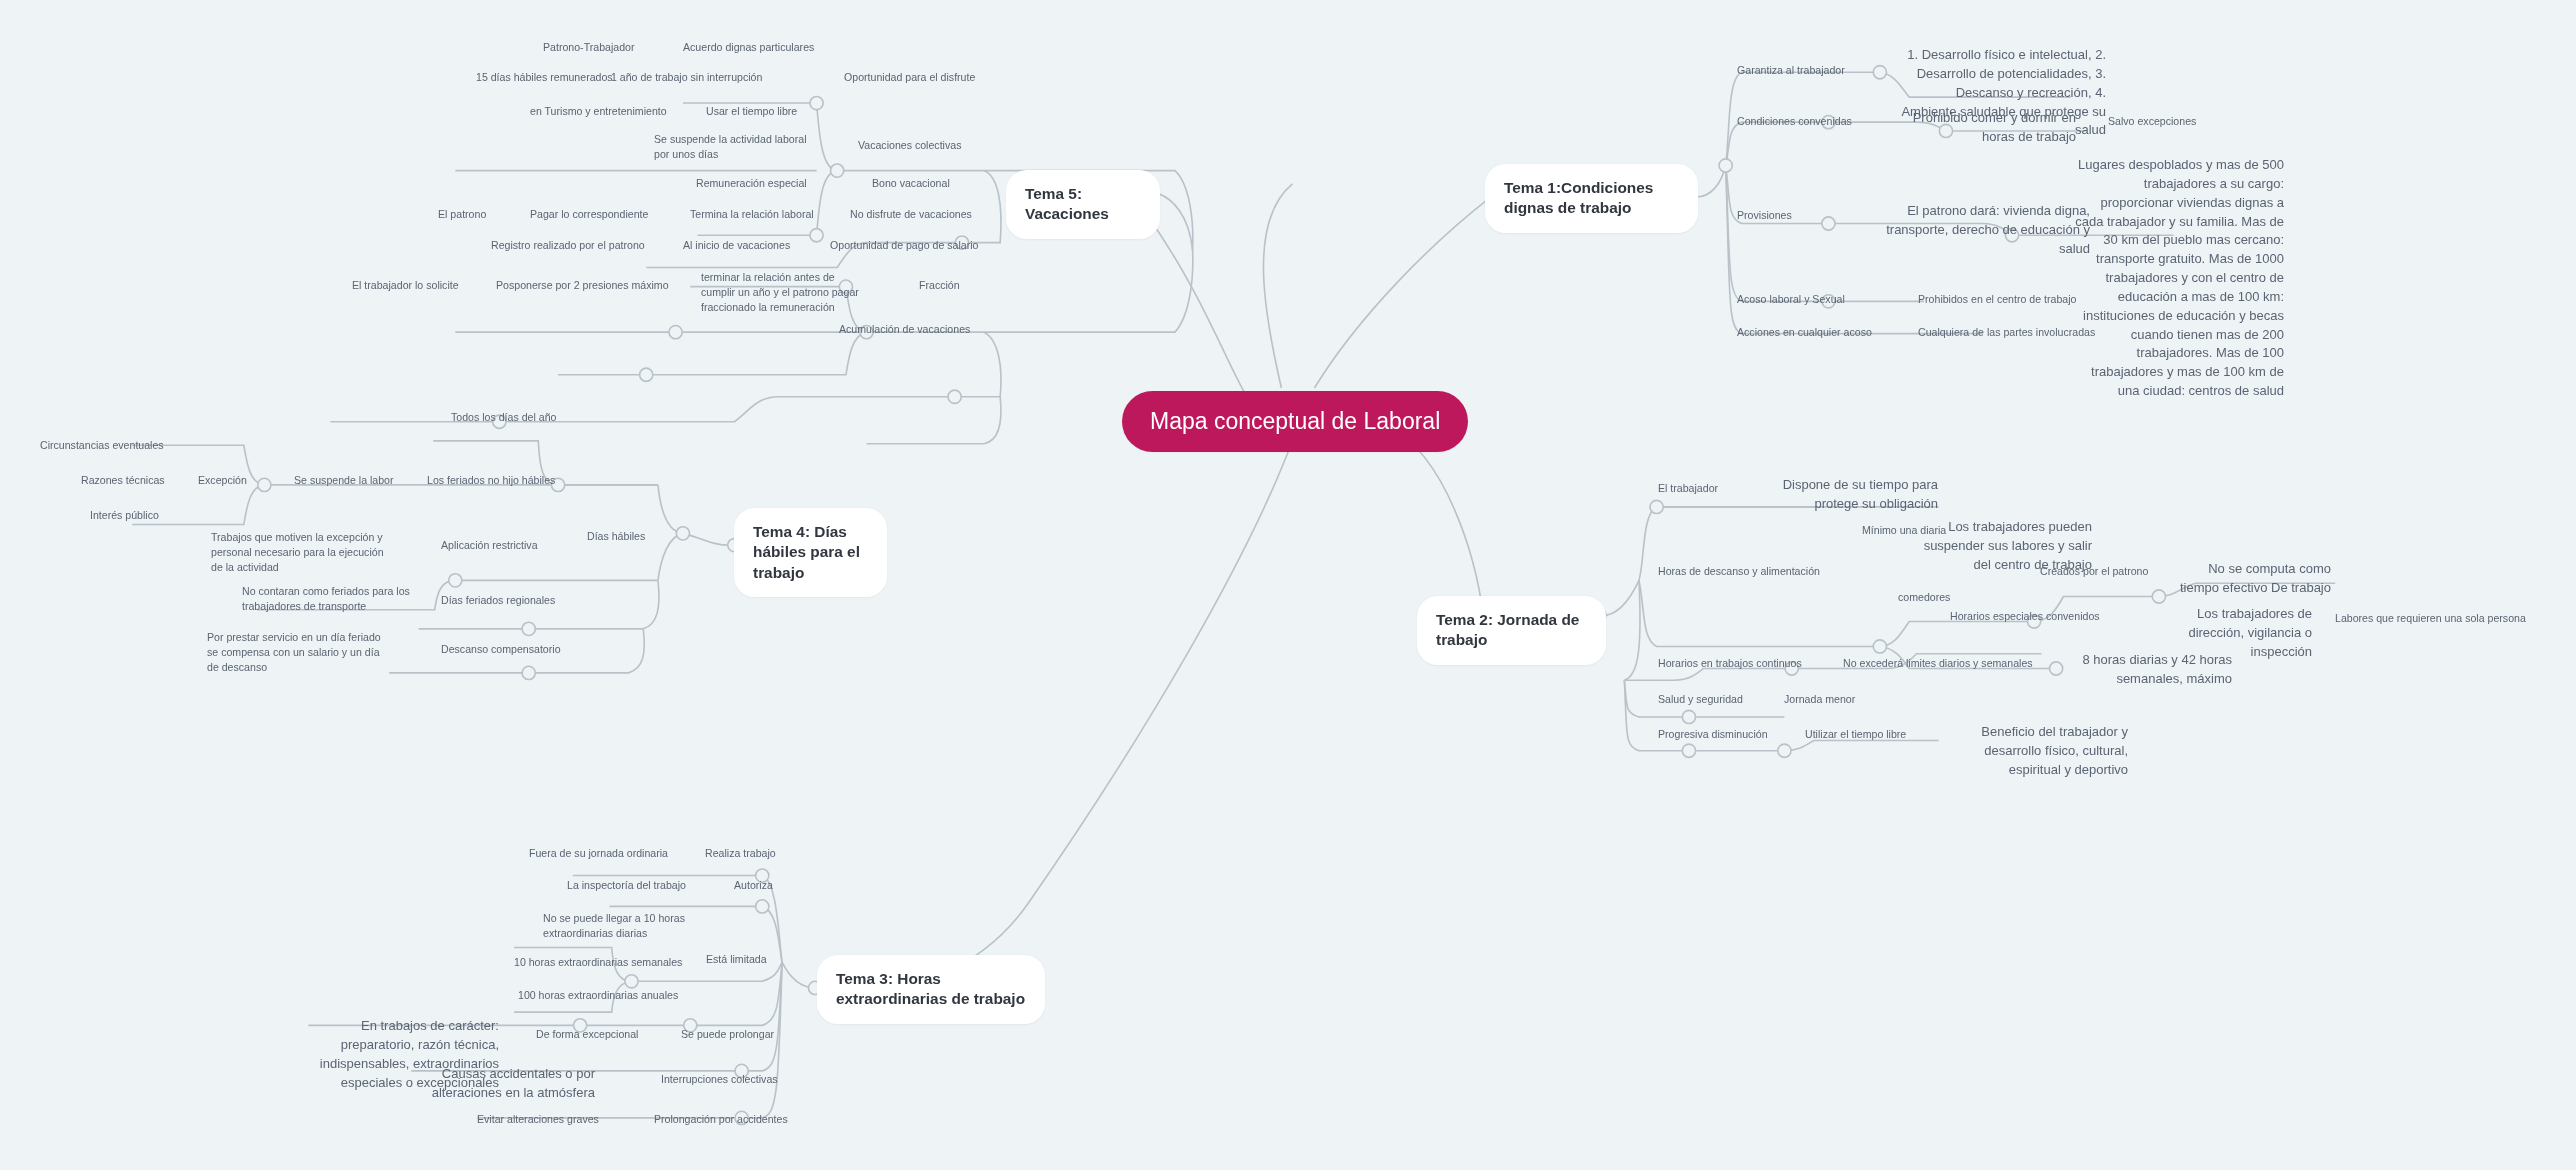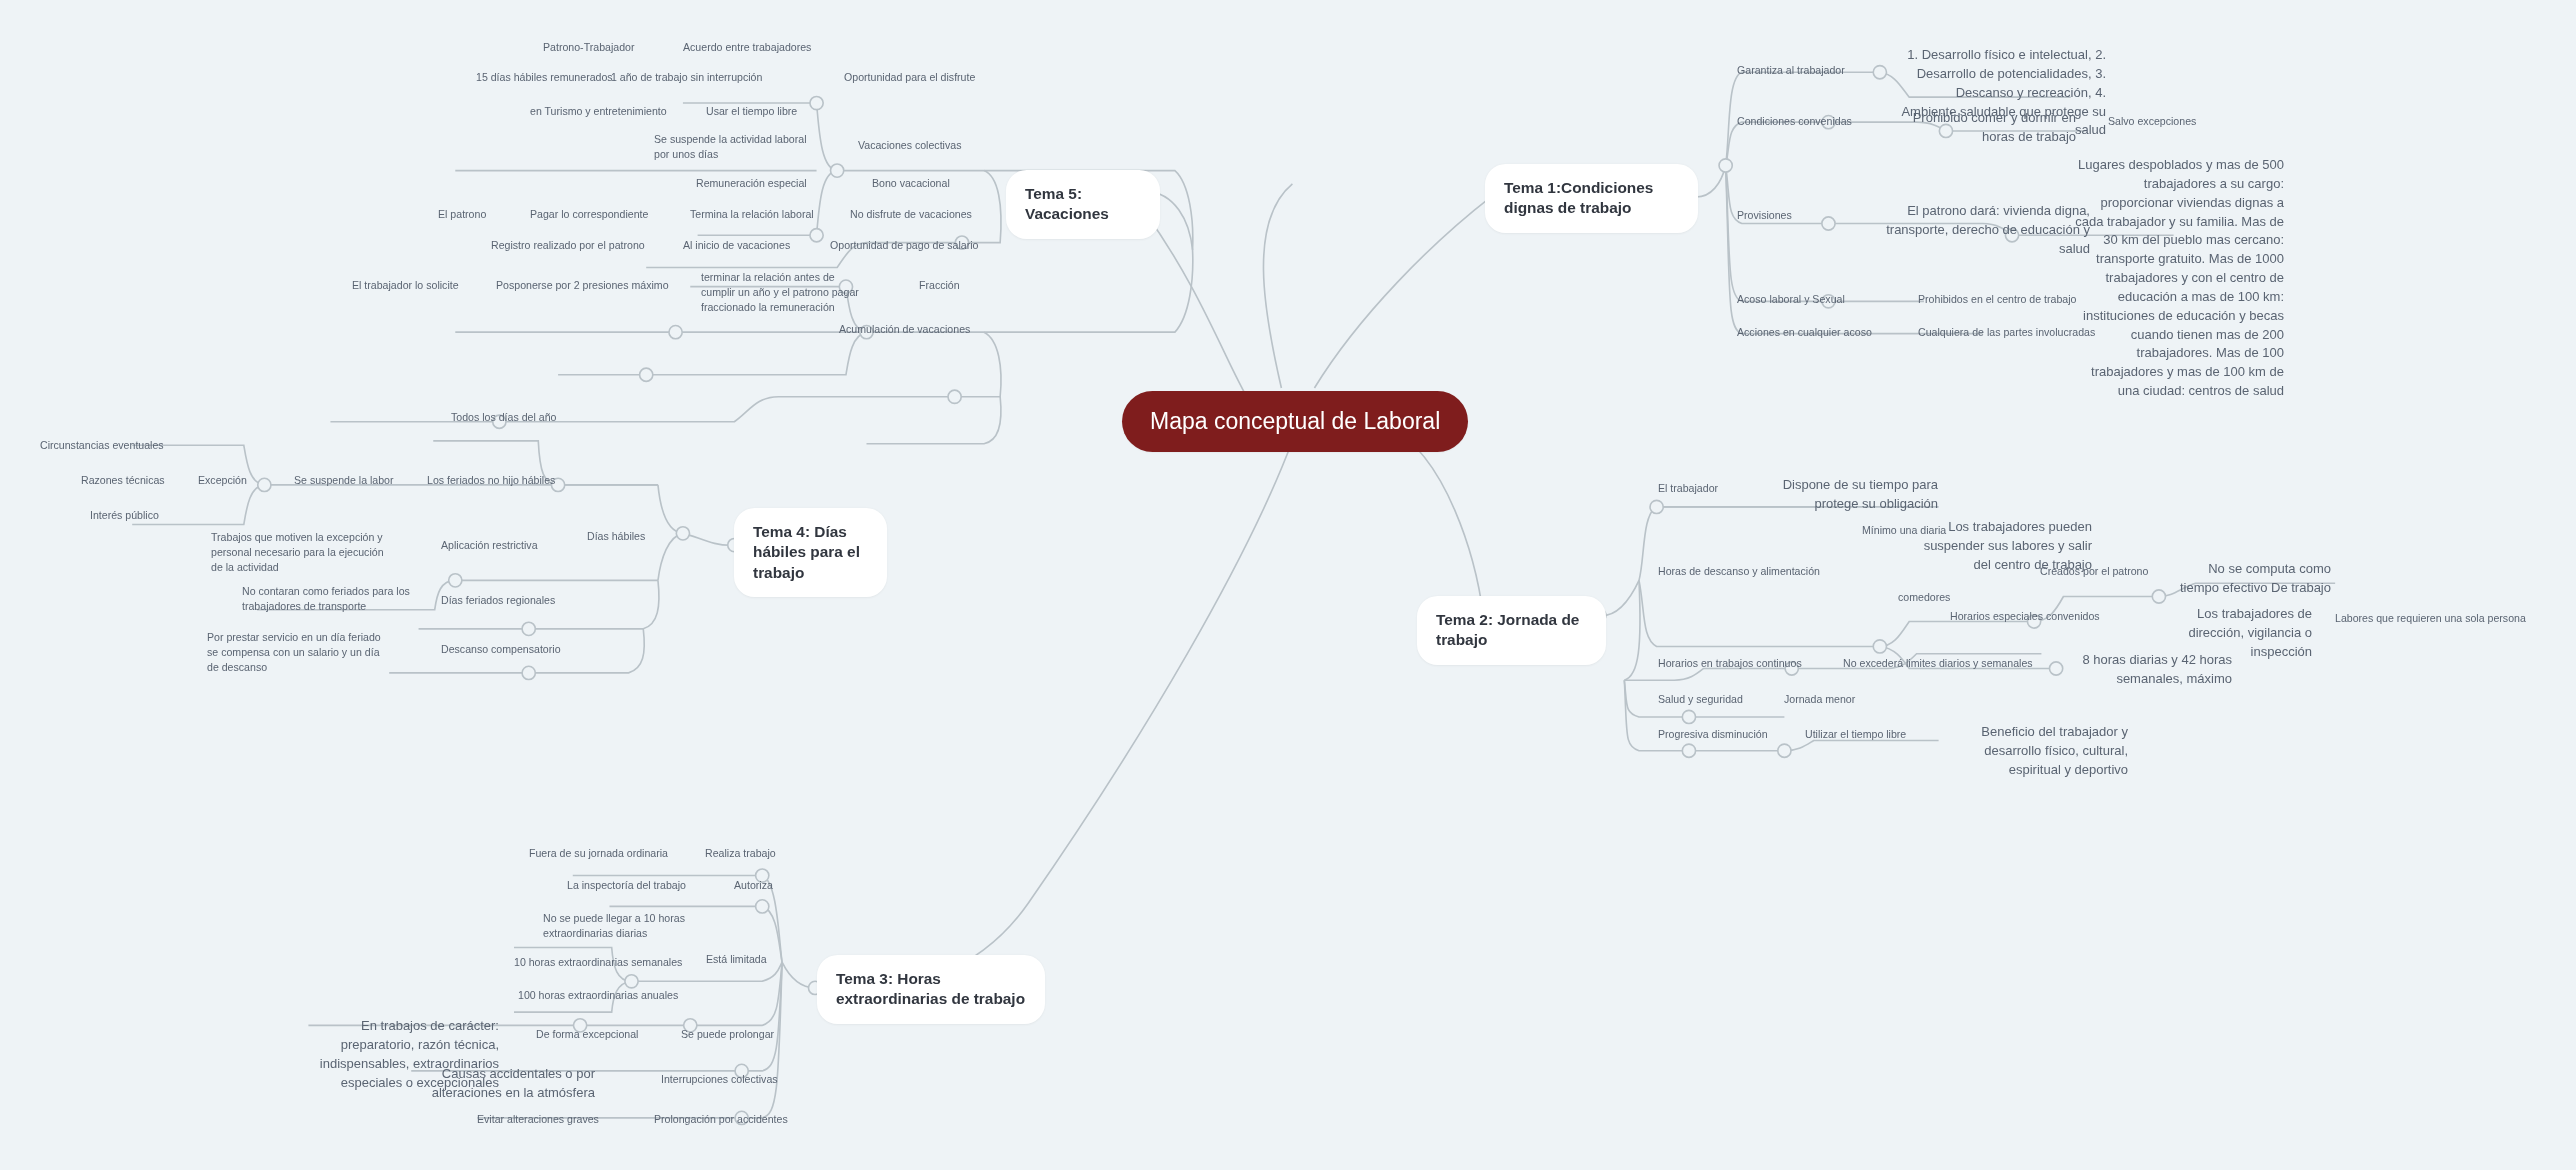--- a/index.html
+++ b/index.html
@@ -9,21 +9,21 @@
     font-family:"Liberation Sans", sans-serif;
     overflow:hidden;
     position:relative;
   }
   #canvas{position:absolute;left:0;top:0;width:2576px;height:1171px;}
   #edges{position:absolute;left:0;top:0;width:2576px;height:1171px;pointer-events:none;}
   .node{position:absolute;box-sizing:border-box;}
 
   
   .root{
-    background:#7f1d1d;
+    background:#be185d;
     color:#ffffff;
     border-radius:32px;
     font-size:23px;
     line-height:1.25;
     padding:16px 28px;
     white-space:nowrap;
     box-shadow:0 0.7px 1.5px rgba(0,0,0,.05);
   }
   
   .topic{
@@ -188,21 +188,21 @@
 
   <div class="node root" style="left:1122px;top:391px;">Mapa conceptual de Laboral</div>
 
   <div class="node topic" style="left:1485px;top:164px;width:213px;">Tema 1:Condiciones dignas de trabajo</div>
   <div class="node topic" style="left:1417px;top:596px;width:189px;">Tema 2: Jornada de trabajo</div>
   <div class="node topic" style="left:817px;top:955px;width:228px;">Tema 3: Horas extraordinarias de trabajo</div>
   <div class="node topic" style="left:734px;top:508px;width:153px;">Tema 4: Días hábiles para el trabajo</div>
   <div class="node topic" style="left:1006px;top:170px;width:154px;">Tema 5: Vacaciones</div>
 
   <div class="node leaf" style="left:543px;top:40px;width:162px;">Patrono-Trabajador</div>
-  <div class="node leaf" style="left:683px;top:40px;width:184px;">Acuerdo entre trabajadores</div>
+  <div class="node leaf" style="left:683px;top:40px;width:184px;">Acuerdo dignas particulares</div>
   <div class="node leaf" style="left:476px;top:70px;width:176px;">15 días hábiles remunerados</div>
   <div class="node leaf" style="left:611px;top:70px;width:206px;">1 año de trabajo sin interrupción</div>
   <div class="node leaf" style="left:844px;top:70px;width:176px;">Oportunidad para el disfrute</div>
   <div class="node leaf" style="left:530px;top:104px;width:184px;">en Turismo y entretenimiento</div>
   <div class="node leaf" style="left:706px;top:104px;width:147px;">Usar el tiempo libre</div>
   <div class="node leaf" style="left:654px;top:132px;width:169px;">Se suspende la actividad laboral por unos días</div>
   <div class="node leaf" style="left:858px;top:138px;width:147px;">Vacaciones colectivas</div>
 
   <div class="node leaf" style="left:696px;top:176px;width:162px;">Remuneración especial</div>
   <div class="node leaf" style="left:872px;top:176px;width:132px;">Bono vacacional</div>

